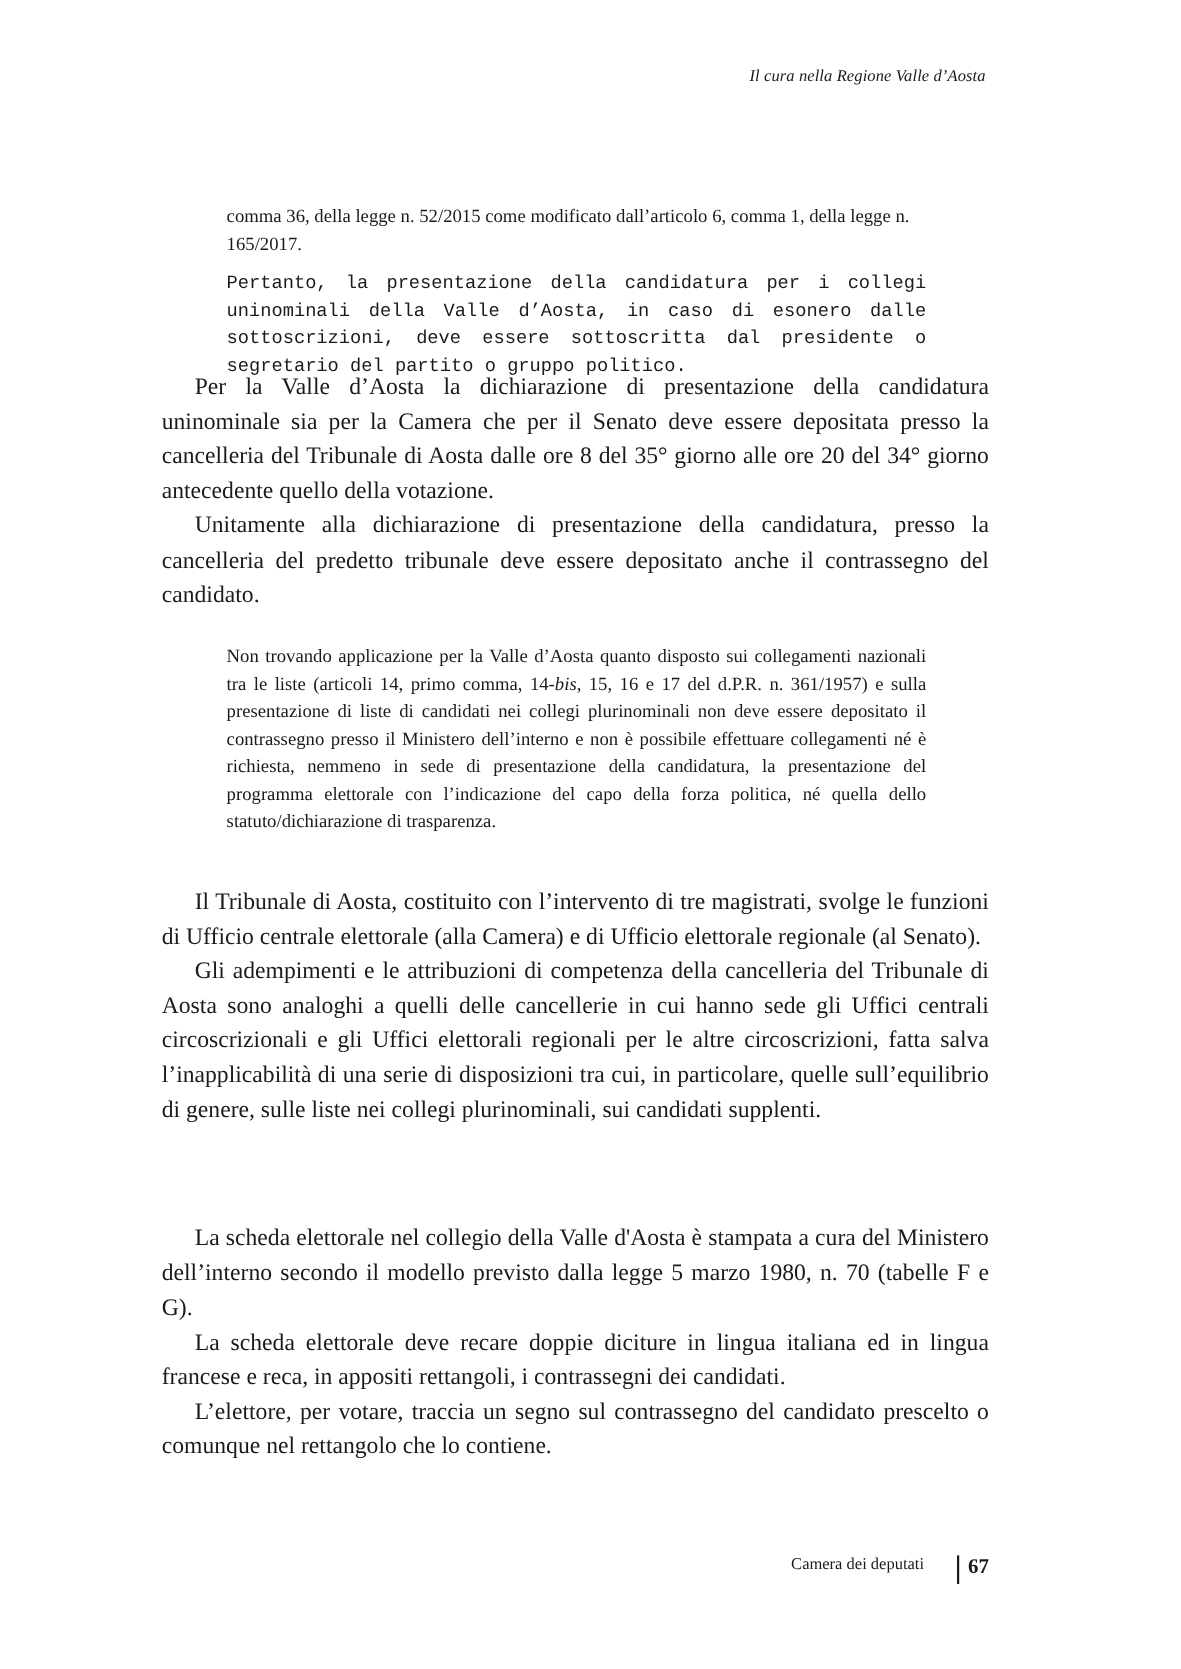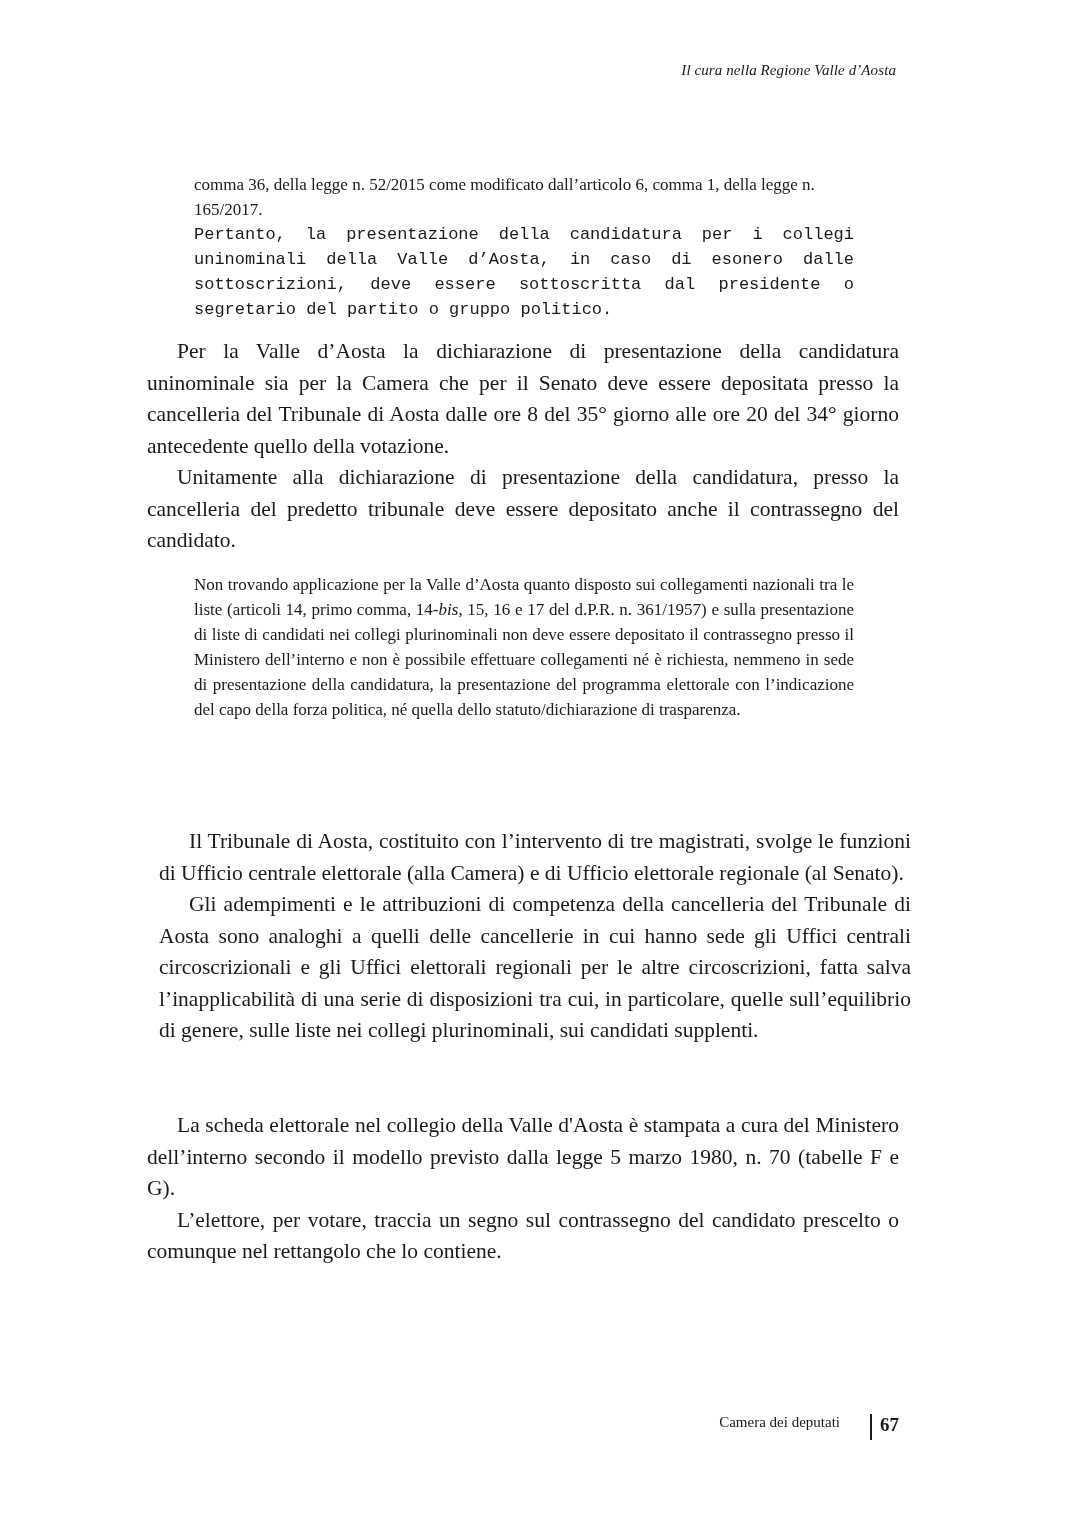--- a/index.html
+++ b/index.html
@@ -2,29 +2,29 @@
 <html><head>
 <meta charset="utf-8">
 <style>
   html, body { margin: 0; padding: 0; background: #ffffff; }
   body { width: 1074px; height: 1517px; position: relative; overflow: hidden;
          font-family: "Liberation Serif", "DejaVu Serif", serif; color: #1a1a1a; }
   .running-head { position: absolute; top: 62px; right: 178px; font-style: italic;
          font-size: 15px; letter-spacing: 0.1px; }
   .note { position: absolute; left: 194px; width: 660px; font-size: 17px; line-height: 25px;
           text-align: left; }
-  .note p { margin: 0; }
+  .note p { margin: 12px; }
   .body-block { position: absolute; left: 147px; width: 752px; font-size: 21.5px; line-height: 31.5px;
           text-align: justify; }
   .body-block p { margin: 0; text-indent: 30px; text-align: justify; }
   .note1 { top: 172px; }
   .block1 { top: 336px; }
   .note2 { top: 572px; text-align: justify; }
   .note2 p { text-align: justify; }
-  .block2 { top: 826px; margin-left: 12px; }
+  .block2 { top: 804px; }
   .block3 { top: 1110px; }
   .footer { position: absolute; top: 1414px; right: 175px; display: flex; align-items: flex-start; }
   .footer-label { font-size: 15px; margin-right: 30px; }
   .footer-rule { width: 2px; height: 26px; background: #1a1a1a; margin-right: 8px; }
   .page-number { font-size: 19px; font-weight: bold; }
 </style>
 </head>
 <body>
 
 <div class="running-head">Il cura nella Regione Valle d’Aosta</div>
@@ -43,20 +43,21 @@
   <p><span>Non trovando applicazione per la Valle d’Aosta quanto disposto sui collegamenti nazionali tra le liste (articoli 14, primo comma, 14-</span><em>bis</em><span>, 15, 16 e 17 del d.P.R. n. 361/1957) e sulla presentazione di liste di candidati nei collegi plurinominali non deve essere depositato il contrassegno presso il Ministero dell’interno e non è possibile effettuare collegamenti né è richiesta, nemmeno in sede di presentazione della candidatura, la presentazione del programma elettorale con l’indicazione del capo della forza politica, né quella dello statuto/dichiarazione di trasparenza.</span></p>
 </div>
 
 <div class="body-block block2">
   <p>Il Tribunale di Aosta, costituito con l’intervento di tre magistrati, svolge le funzioni di Ufficio centrale elettorale (alla Camera) e di Ufficio elettorale regionale (al Senato).</p>
   <p>Gli adempimenti e le attribuzioni di competenza della cancelleria del Tribunale di Aosta sono analoghi a quelli delle cancellerie in cui hanno sede gli Uffici centrali circoscrizionali e gli Uffici elettorali regionali per le altre circoscrizioni, fatta salva l’inapplicabilità di una serie di disposizioni tra cui, in particolare, quelle sull’equilibrio di genere, sulle liste nei collegi plurinominali, sui candidati supplenti.</p>
 </div>
 
 <div class="body-block block3">
   <p>La scheda elettorale nel collegio della Valle d'Aosta è stampata a cura del Ministero dell’interno secondo il modello previsto dalla legge 5 marzo 1980, n. 70 (tabelle F e G).</p>
+  <p>La scheda elettorale deve recare doppie diciture in lingua italiana ed in lingua francese e reca, in appositi rettangoli, i contrassegni dei candidati.</p>
   <p>L’elettore, per votare, traccia un segno sul contrassegno del candidato prescelto o comunque nel rettangolo che lo contiene.</p>
 </div>
 
 <div class="footer">
   <span class="footer-label">Camera dei deputati</span>
   <span class="footer-rule"></span>
   <span class="page-number">67</span>
 </div>
 
 </body></html>

